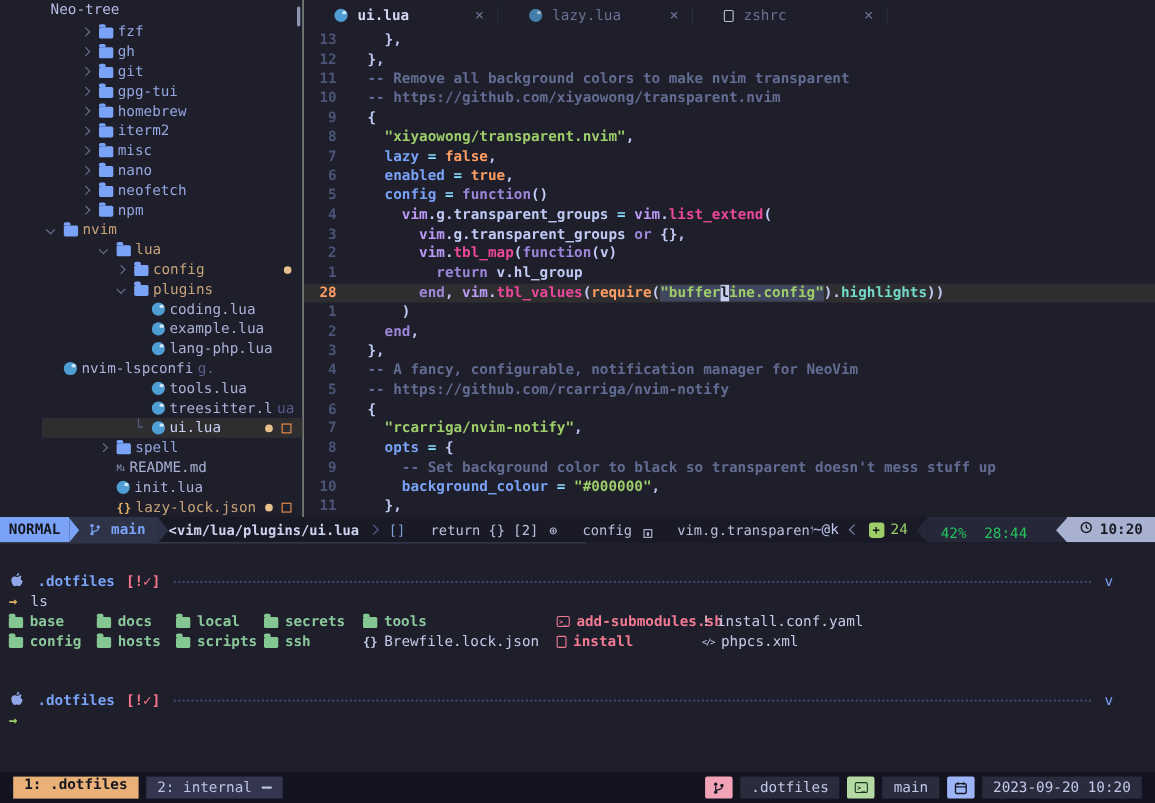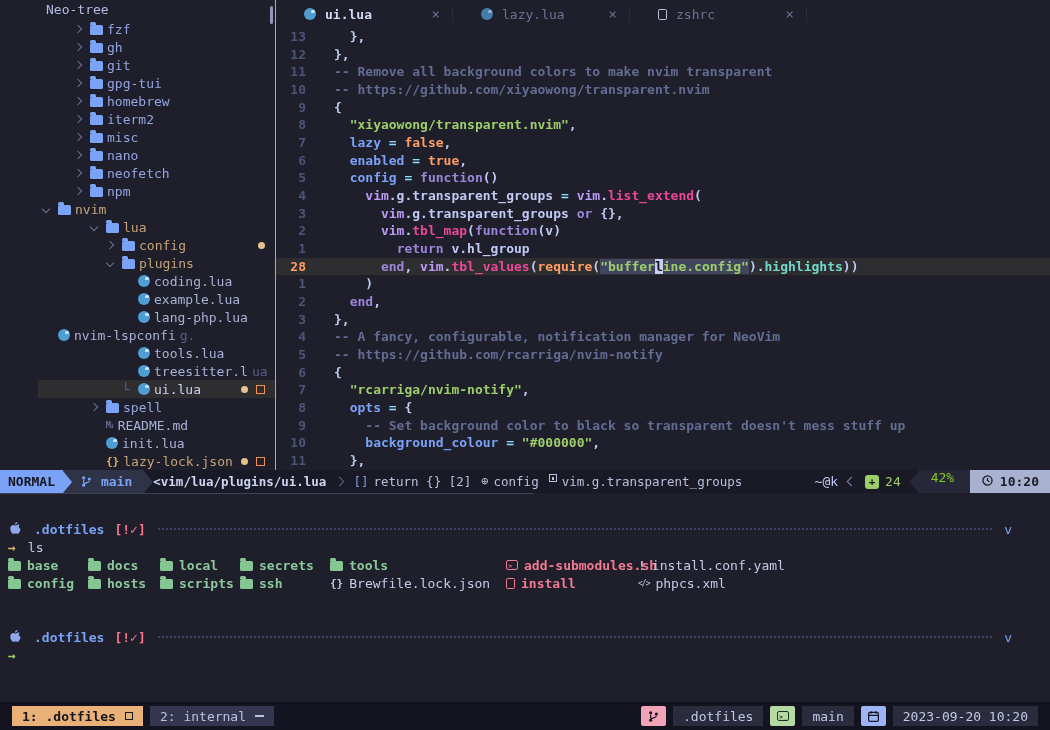--- a/index.html
+++ b/index.html
@@ -79,47 +79,47 @@
   .tri-r-blue { border-left:9px solid #7aa2f7; }
   .tri-r-gray { border-left:9px solid #2f3348; }
   .tri-l-seg2 { border-right:10px solid #262738; }
   .tri-l-lav { border-right:10px solid #a8b1d0; }
   .seg-git .branch { color:#7aa2f7; display:flex; }
   .seg-git .bname { color:#7aa2f7; font-weight:bold; }
   .sl-mid { display:flex; align-items:center; gap:10px; margin-left:0; flex:1; min-width:0; overflow:hidden; font-size:12.5px; }
   .sl-path { color:#cdd3f0; font-weight:bold; white-space:nowrap; }
   .schev-r { width:7px; height:7px; border-right:1.6px solid #565f89; border-top:1.6px solid #565f89; transform:rotate(45deg); flex:none; }
   .schev-l { width:7px; height:7px; border-left:1.6px solid #8089b3; border-bottom:1.6px solid #8089b3; transform:rotate(45deg); flex:none; }
-  .crumb { display:flex; align-items:flex-start; gap:5px; color:#b9c0dc; white-space:nowrap; }
+  .crumb { display:flex; align-items:flex-end; gap:23px; color:#b9c0dc; white-space:nowrap; }
   .sl-right { margin-left:auto; height:100%; display:flex; align-items:center; flex:none; }
   .sl-reg { color:#c0caf5; margin-right:10px; }
   .pluschip { width:14px; height:14px; background:#9ece6a; border-radius:3px; color:#16161e; font-weight:bold; font-size:11px; display:flex; align-items:center; justify-content:center; margin:0 6px 0 10px; }
   .addednum { color:#9ece6a; margin-right:8px; }
-  .seg2 { height:100%; background:#262738; display:flex; align-items:flex-start; gap:16px; padding-left:12px; color:#84cc16;flex-direction:column; }
+  .seg2 { height:100%; background:#262738; display:flex; align-items:flex-end; gap:16px; padding-left:12px; color:#22c55e; }
   .seg2 .tri-l-lav { margin-left:10px; }
   .timechip { height:100%; background:#a8b1d0; color:#1b1c26; font-weight:bold; display:flex; align-items:center; gap:6px; padding:0 11px; }
 
   
   .trow { height:18px; display:flex; align-items:center; padding-left:8px; position:relative; }
   .p-path { color:#7aa2f7; font-weight:bold; margin-left:12px; }
   .p-status { color:#f7768e; font-weight:bold; margin-left:10px; }
   .dots { flex:1; height:0; border-top:2px dotted #3d4466; margin:0 12px; }
   .p-v { color:#7aa2f7; margin-right:38px; }
   .p-arrow { font-weight:bold; }
   .arrow-y { color:#e0af68; } .arrow-g { color:#9ece6a; }
   .cmd { margin-left:12px; color:#c4cbe8; }
   .ls-row { position:relative; height:18px; }
   .ls-item { position:absolute; top:0; height:18px; display:flex; align-items:center; gap:6px; font-weight:bold; }
   .lc1{left:8px} .lc2{left:88px} .lc3{left:160px} .lc4{left:240px} .lc5{left:330px} .lc6{left:506px} .lc7{left:638px}
   .lsg { color:#8bc99d; } .lsg .ic-dir { background:#84c793; }
   .lspk { color:#f27a93; } .lsw { color:#c4cbe8; font-weight:normal; }
 
   
   .twin { height:20px; display:flex; align-items:center; gap:9px; padding:0 10px; }
-  .twin.active { background:#e9b178; color:#15161e; font-weight:bold; }
+  .twin.active { background:#e9b178; color:#15161e; font-weight:bold;flex-direction:column; }
   .twin.inactive { background:#343650; color:#bcc3e0; }
   .tw-rect { width:8px; height:8px; border:1.5px solid #15161e; }
   .tw-dash { width:9px; height:2.5px; background:#bcc3e0; }
   .t-spacer { flex:1; }
   .badge { width:25px; height:20px; border-radius:2px; display:flex; align-items:center; justify-content:center; color:#15161e; }
   .badge.pink { background:#f2a3b8; } .badge.green { background:#b4d9a2; } .badge.blue { background:#9db4f7; }
   .chiplabel { height:20px; background:#2a2c3e; color:#c3c9e8; display:flex; align-items:center; padding:0 10px; }
   .badge .ic-term { border-color:#15361e; color:#15161e; }
 </style>
 </head>

